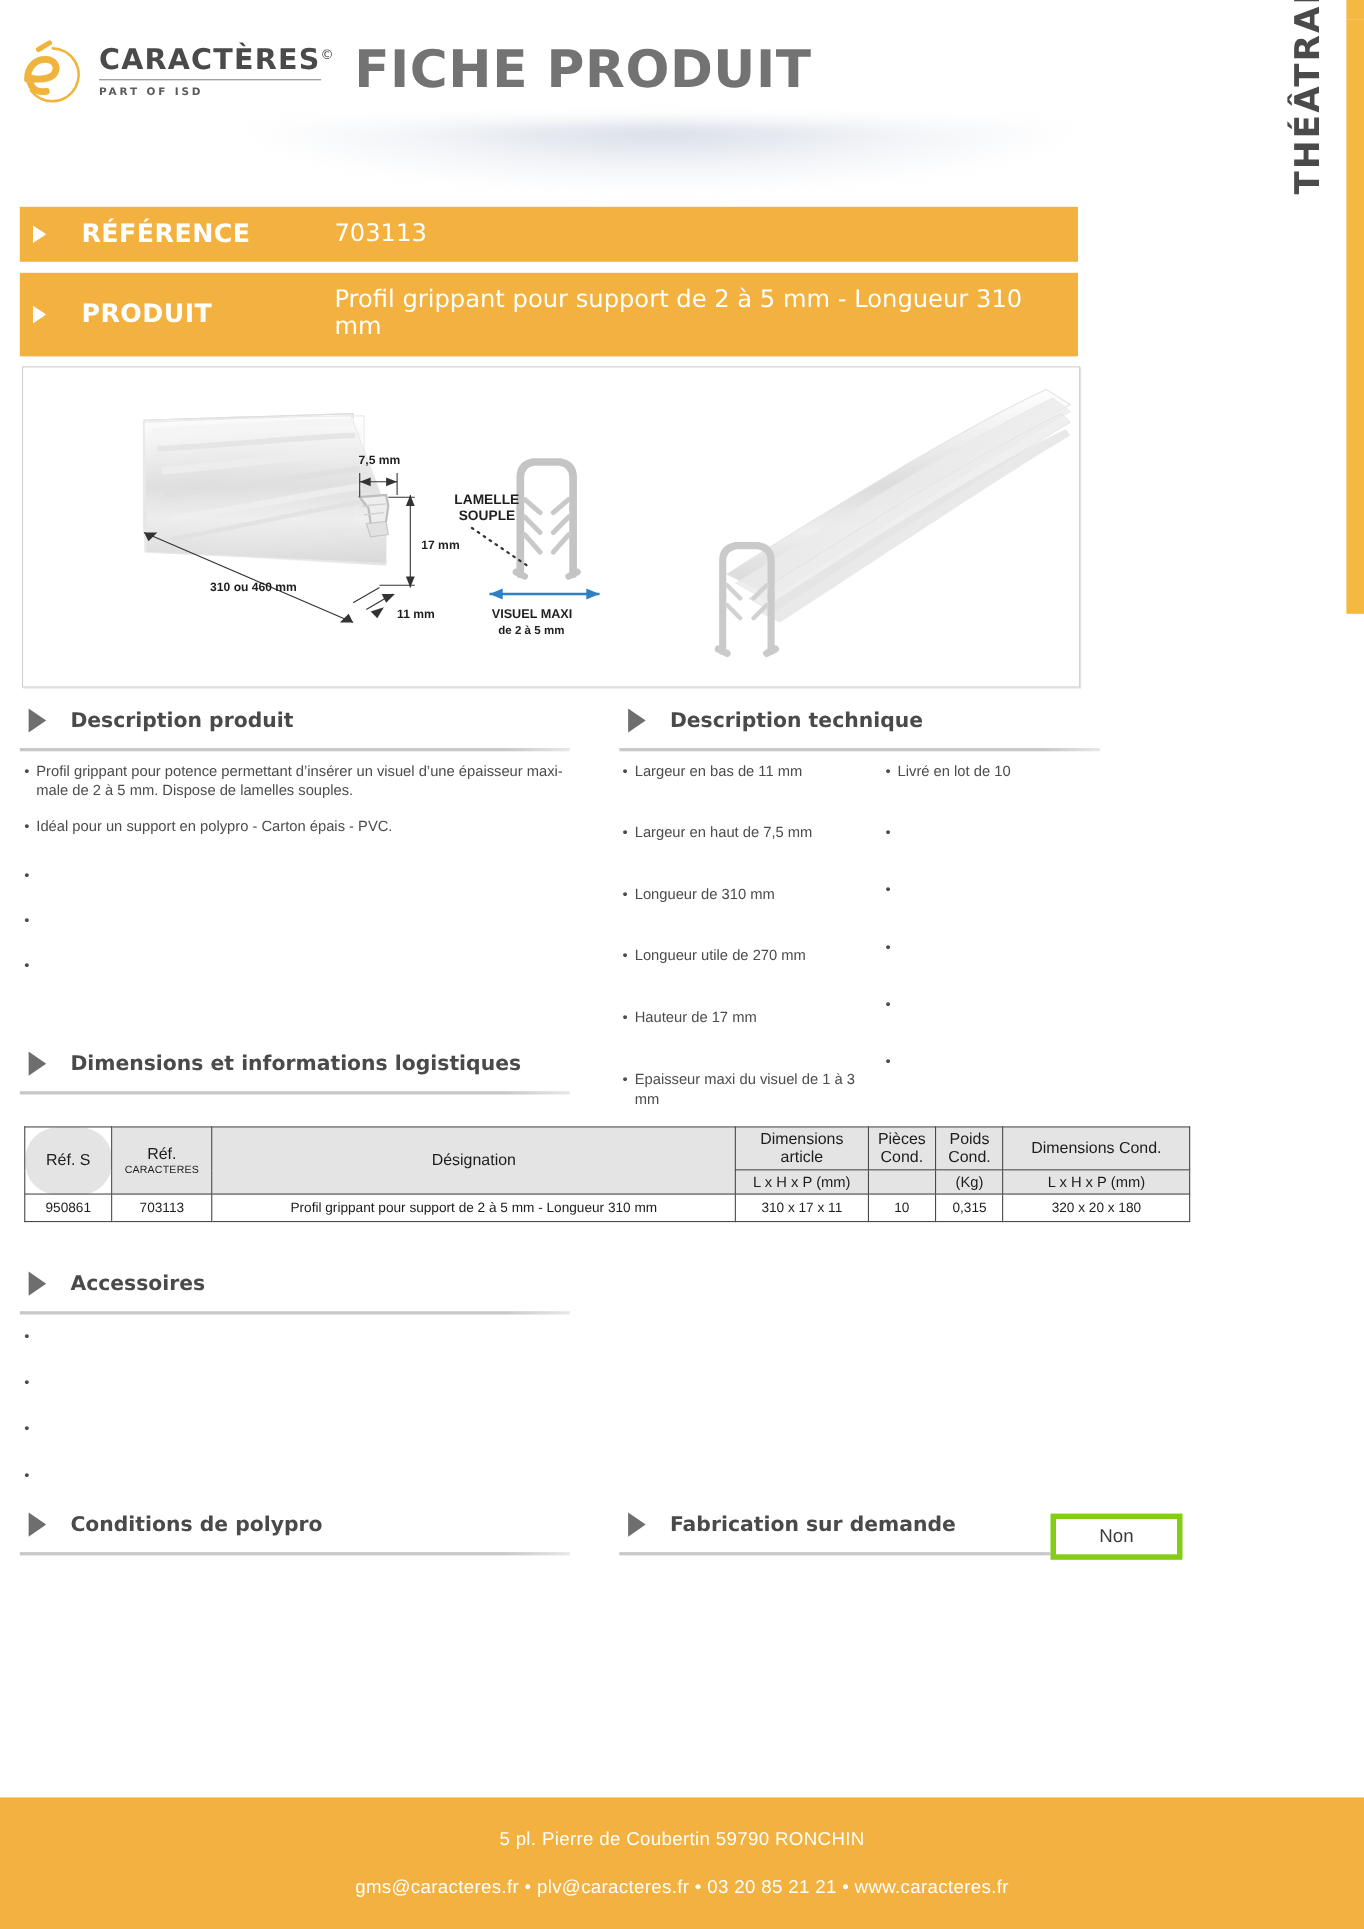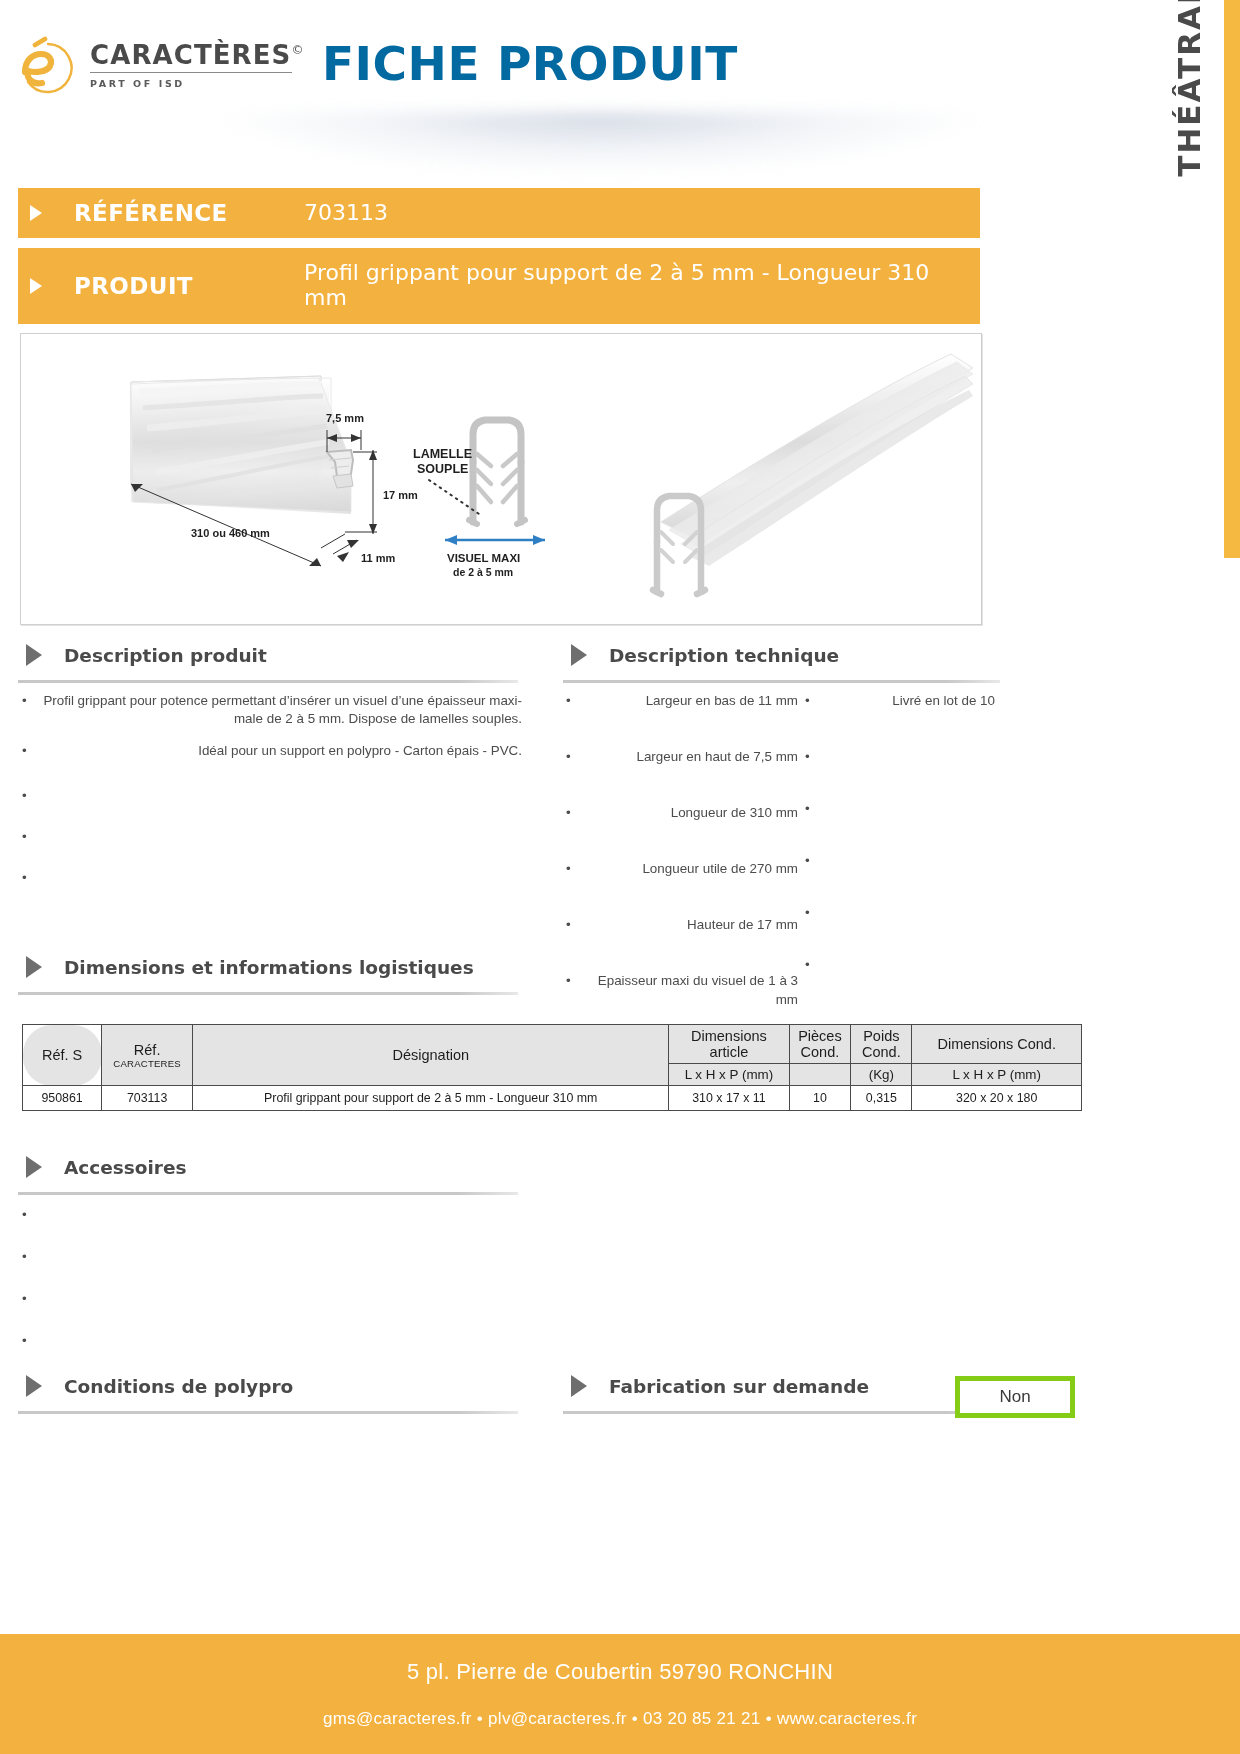--- a/index.html
+++ b/index.html
@@ -67,21 +67,21 @@
     letter-spacing: 2.6px;
     color: #5a5a5a;
   }
   .fiche-title {
     position: absolute;
     left: 322px; top: 36px;
     font-family: "DejaVu Sans", sans-serif;
     font-weight: bold;
     font-size: 47px;
     letter-spacing: 0.5px;
-    color: #0369a1;
+    color: #737373;
     white-space: nowrap;
   }
 
   
   .header-shadow {
     position: absolute;
     left: 220px; top: 112px;
     width: 760px; height: 62px;
     background: radial-gradient(ellipse at 50% 0%, rgba(150,165,190,0.42) 0%, rgba(190,200,218,0.18) 45%, rgba(255,255,255,0) 72%);
     filter: blur(7px);
@@ -220,21 +220,20 @@
   .sec-access    { left: 18px; top: 1152px; width: 500px; }
   .sec-stock     { left: 18px; top: 1371px; width: 500px; }
   .sec-fab       { left: 563px; top: 1371px; width: 437px; }
 
   
   .blist {
     position: absolute;
     font-size: 13.4px;
     color: #4c4c4c;
     line-height: 1.35;
-    text-align: right;
   }
   .blist .bitem {
     position: relative;
     padding-left: 11px;
     margin-bottom: 6px;
   }
   .blist .bitem::before {
     content: "\2022";
     position: absolute;
     left: 0; top: 0;
@@ -307,21 +306,21 @@
     left: 0; bottom: 0;
     width: 1240px; height: 120px;
     background: #f3b23f;
     color: #ffffff;
     display: flex;
     flex-direction: column;
     align-items: center;
     justify-content: center;
   }
   .footer-line1 {
-    font-size: 22px;
+    font-size: 17px;
     letter-spacing: 0.3px;
     margin-bottom: 24px;
   }
   .footer-line2 {
     font-size: 17px;
     letter-spacing: 0.3px;
   }
 
   
   .draw {

